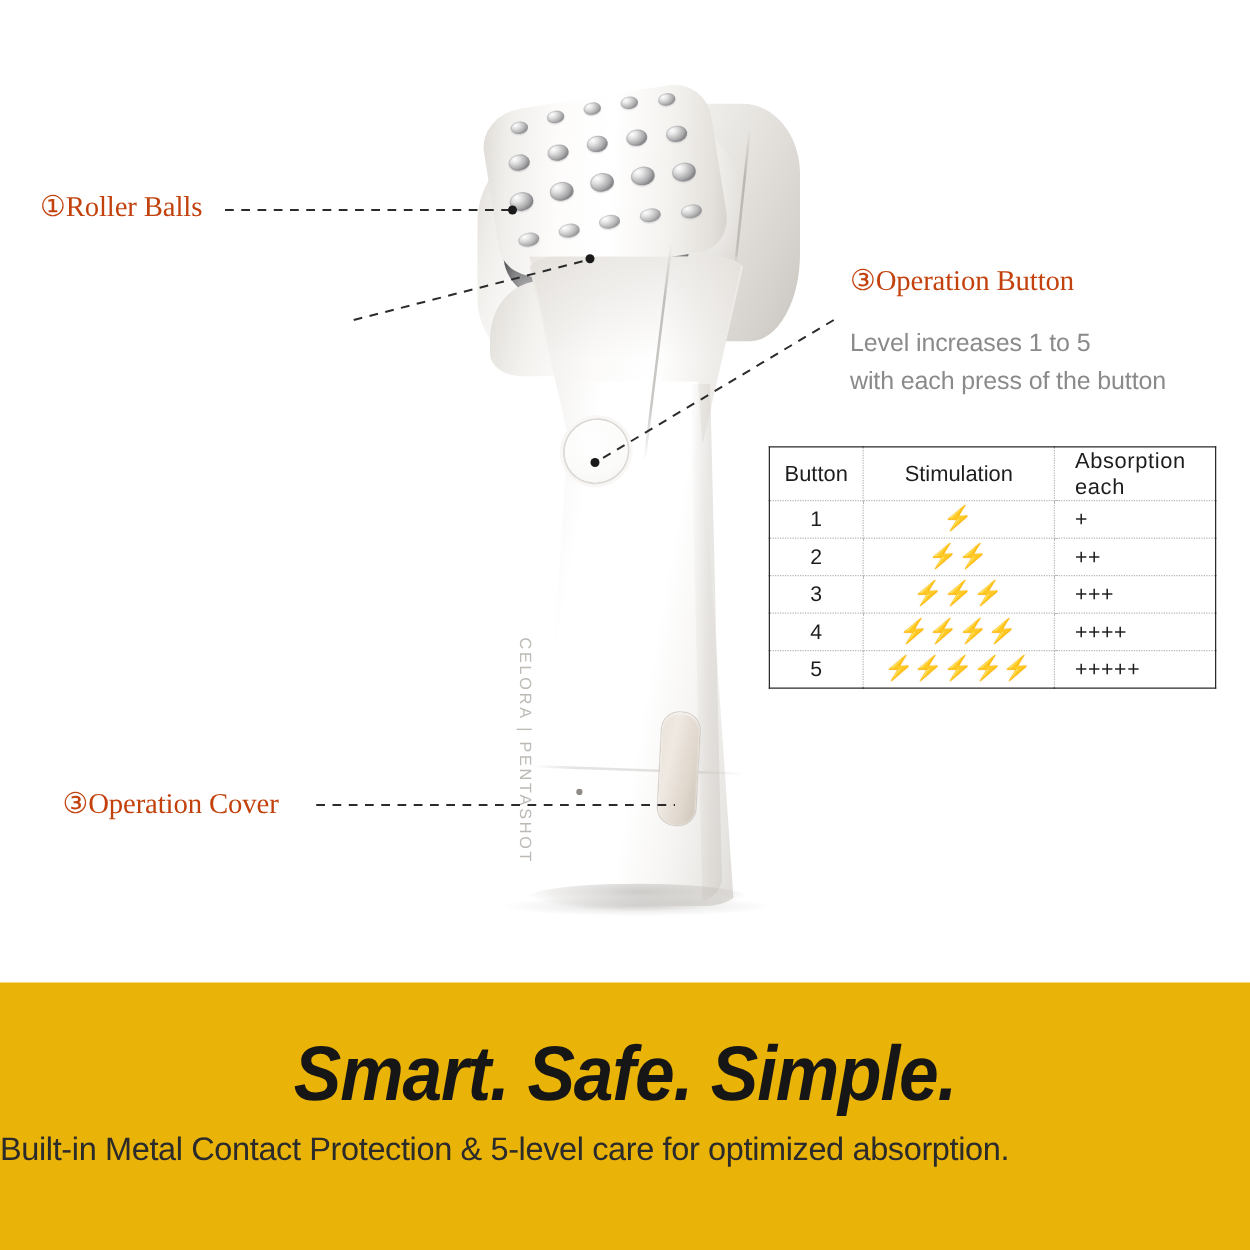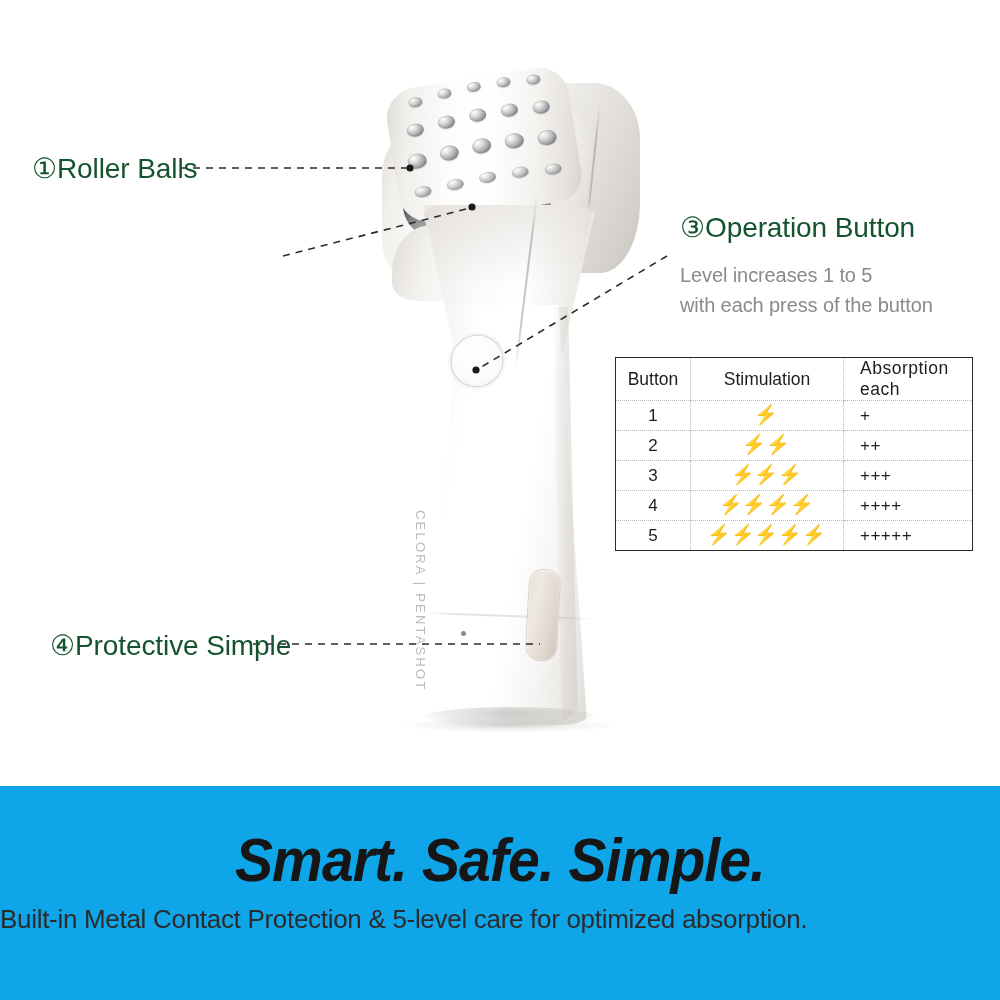--- a/index.html
+++ b/index.html
@@ -285,24 +285,25 @@
     top: 560px;
     width: 168px;
     height: 2px;
     background: linear-gradient(90deg, rgba(200,196,192,0), rgba(196,192,188,.45) 20%, rgba(196,192,188,.45) 80%, rgba(200,196,192,0));
     transform: rotate(2deg);
   }
 
   
   .callout-title {
     position: absolute;
-    font-size: 28px;
-    color: #14532d;
+    font-size: 23px;
+    color: #c2410c;
     white-space: nowrap;
     letter-spacing: -0.1px;
+    font-family: Liberation Serif, serif;
   }
   .callout-sub {
     position: absolute;
     font-size: 20px;
     color: #8a8a8a;
     white-space: nowrap;
     letter-spacing: -0.1px;
     line-height: 30px;
   }
   #label-1 { left: 32px;  top: 152px; }
@@ -354,21 +355,21 @@
     margin: 0 -0.5px;
   }
 
   
   #bottom-banner {
     position: absolute;
     left: 0;
     top: 786px;
     width: 1000px;
     height: 214px;
-    background: #0ea5e9;
+    background: #eab308;
   }
   #tagline {
     position: absolute;
     left: 0;
     top: 38px;
     width: 1000px;
     text-align: center;
     font-family: "Liberation Sans Narrow", "Liberation Sans", sans-serif;
     font-style: italic;
     font-weight: bold;
@@ -470,21 +471,21 @@
 
   <div class="callout-title" id="label-1">①Roller Balls</div>
 
 
   <div class="callout-title" id="label-3">③Operation Button</div>
   <div class="callout-sub" id="label-3-sub">
     <div>Level increases 1 to 5</div>
     <div>with each press of the button</div>
   </div>
 
-  <div class="callout-title" id="label-4">④Protective Simple</div>
+  <div class="callout-title" id="label-4">③Operation Cover</div>
 
   <table id="level-table">
     <thead>
       <tr>
         <th>Button</th>
         <th>Stimulation</th>
         <th class="absorb">Absorption each</th>
       </tr>
     </thead>
     <tbody id="level-table-body">

